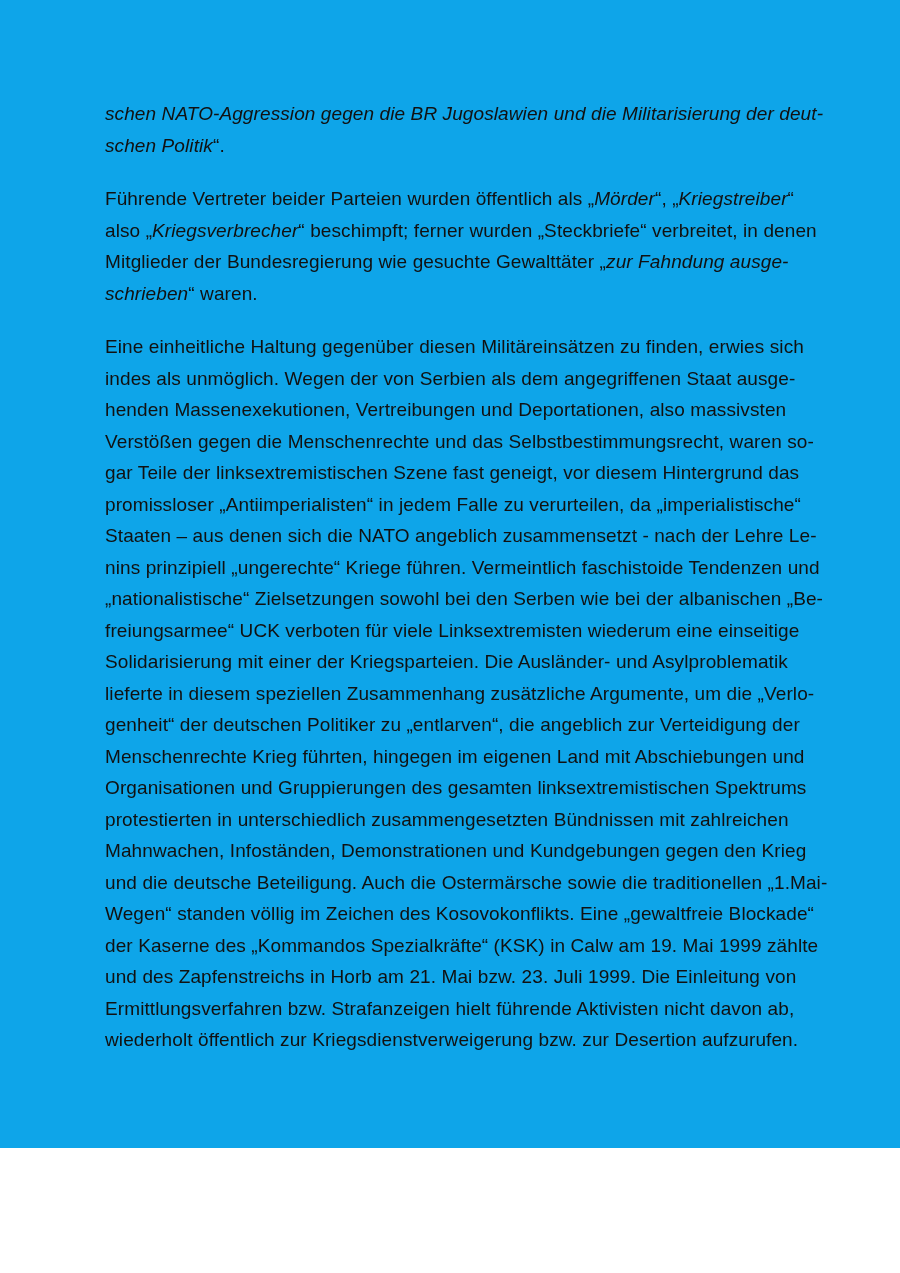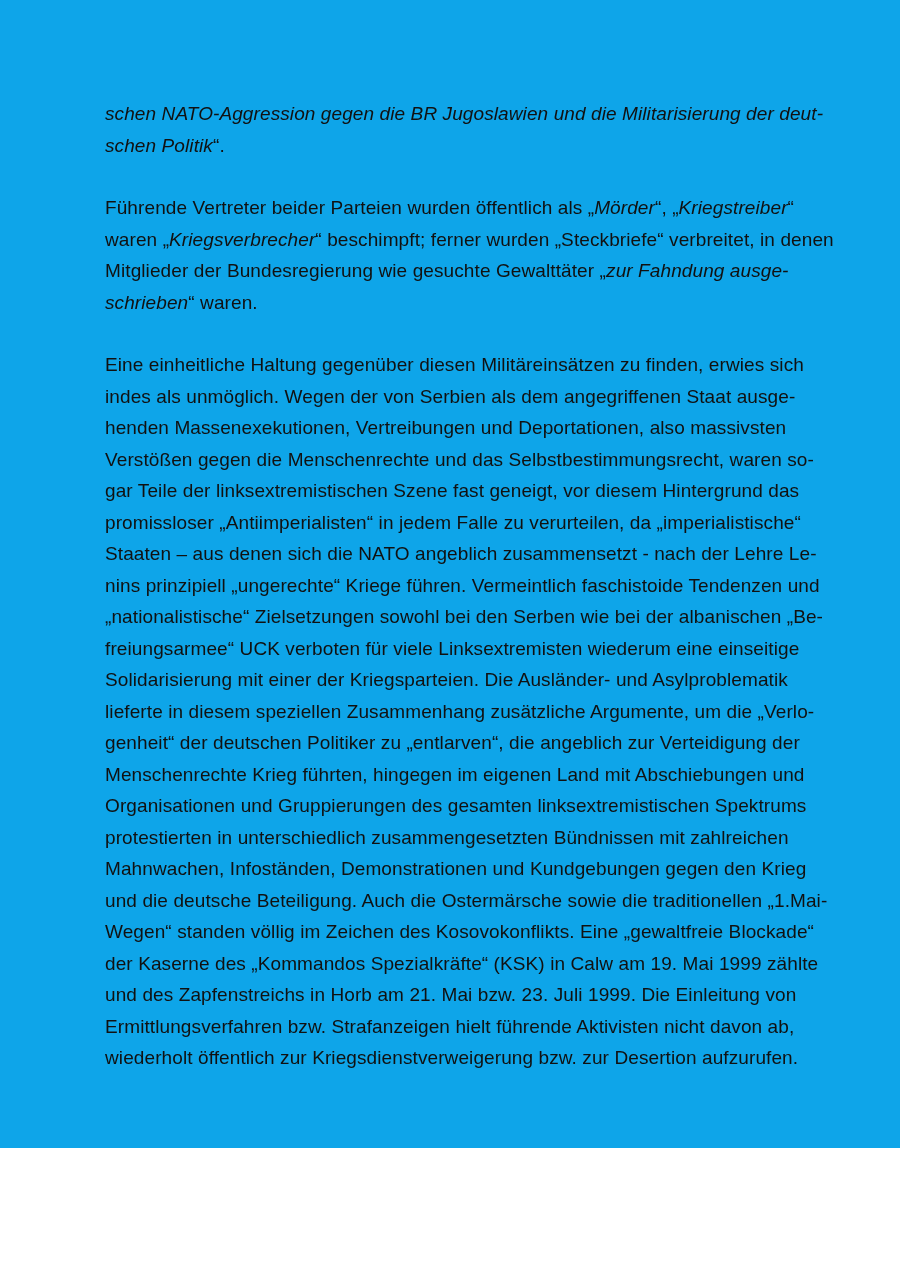--- a/index.html
+++ b/index.html
@@ -19,21 +19,21 @@
   .doc-body {
     position: absolute;
     left: 105px;
     top: 98px;
     width: 700px;
     font-size: 19px;
     line-height: 31.5px;
     letter-spacing: 0.1px;
   }
   .paragraph { margin: 0; }
-  .paragraph + .paragraph { margin-top: 31px; }
+  .paragraph + .paragraph { margin-top: 22px; }
   .line { white-space: nowrap; }
   .run.r { font-style: normal; font-weight: normal; }
   .run.i { font-style: italic; }
   .run.b { font-weight: normal; }
   .page-number {
     position: absolute;
     left: 105px;
     top: 1189px;
     font-family: "Liberation Serif", serif;
     font-size: 18px;
@@ -46,21 +46,21 @@
 <body>
 
 <div class="page">
   <div class="doc-body">
       <div class="paragraph">
         <div class="line"><span class="run i">schen NATO-Aggression gegen die BR Jugoslawien und die Militarisierung der deut-</span></div>
         <div class="line"><span class="run i">schen Politik</span><span class="run r">“.</span></div>
       </div>
       <div class="paragraph">
         <div class="line"><span class="run r">Führende Vertreter beider Parteien wurden öffentlich als „</span><span class="run i">Mörder</span><span class="run r">“, „</span><span class="run i">Kriegstreiber</span><span class="run r">“</span></div>
-        <div class="line"><span class="run r">waren „</span><span class="run i">Kriegsverbrecher</span><span class="run r">“ beschimpft; ferner wurden „Steckbriefe“ verbreitet, in denen</span></div>
+        <div class="line"><span class="run r">also „</span><span class="run i">Kriegsverbrecher</span><span class="run r">“ beschimpft; ferner wurden „Steckbriefe“ verbreitet, in denen</span></div>
         <div class="line"><span class="run r">Mitglieder der Bundesregierung wie gesuchte Gewalttäter „</span><span class="run i">zur Fahndung ausge-</span></div>
         <div class="line"><span class="run i">schrieben</span><span class="run r">“ waren.</span></div>
       </div>
       <div class="paragraph">
         <div class="line"><span class="run r">Eine einheitliche Haltung gegenüber diesen Militäreinsätzen zu finden, erwies sich</span></div>
         <div class="line"><span class="run r">indes als unmöglich. Wegen der von Serbien als dem angegriffenen Staat ausge-</span></div>
         <div class="line"><span class="run r">henden Massenexekutionen, Vertreibungen und Deportationen, also massivsten</span></div>
         <div class="line"><span class="run r">Verstößen gegen die Menschenrechte und das Selbstbestimmungsrecht, waren so-</span></div>
         <div class="line"><span class="run r">gar Teile der linksextremistischen Szene fast geneigt, vor diesem Hintergrund das</span></div>
         <div class="line"><span class="run r">promissloser „Antiimperialisten“ in jedem Falle zu verurteilen, da „imperialistische“</span></div>

